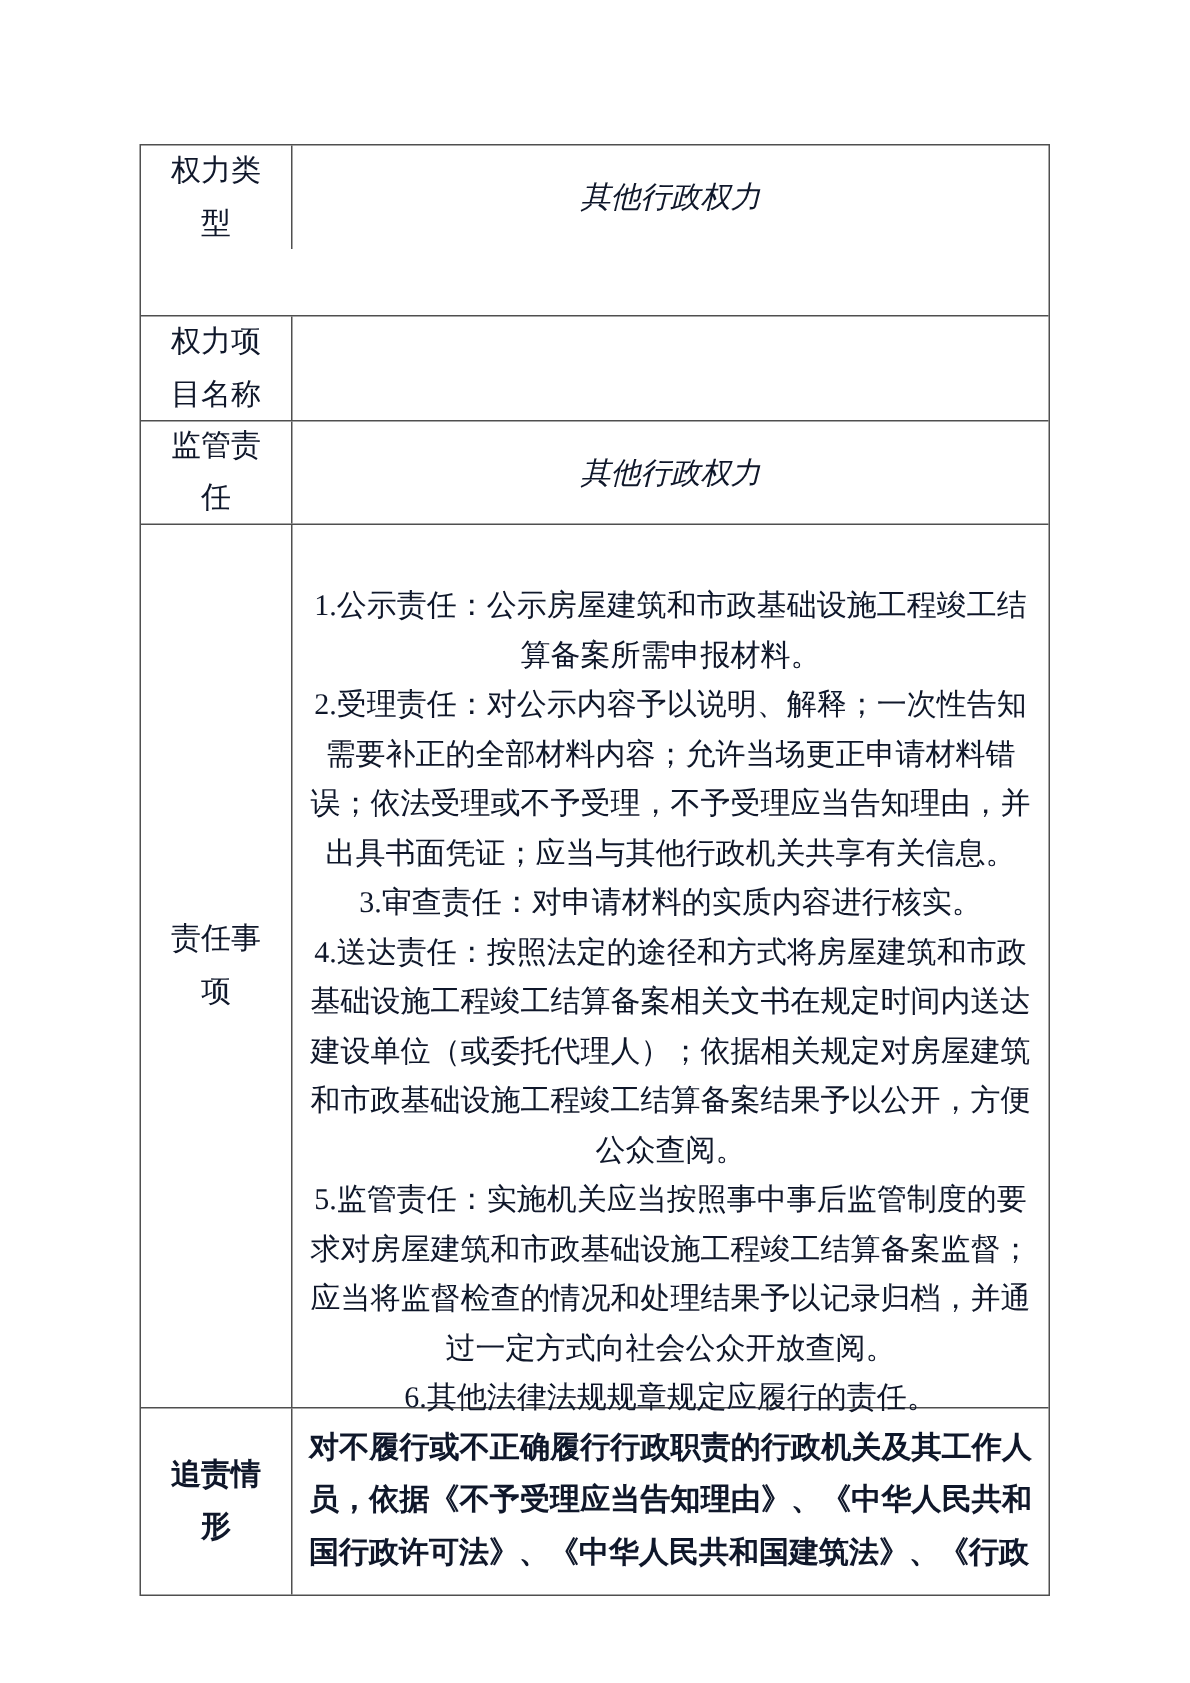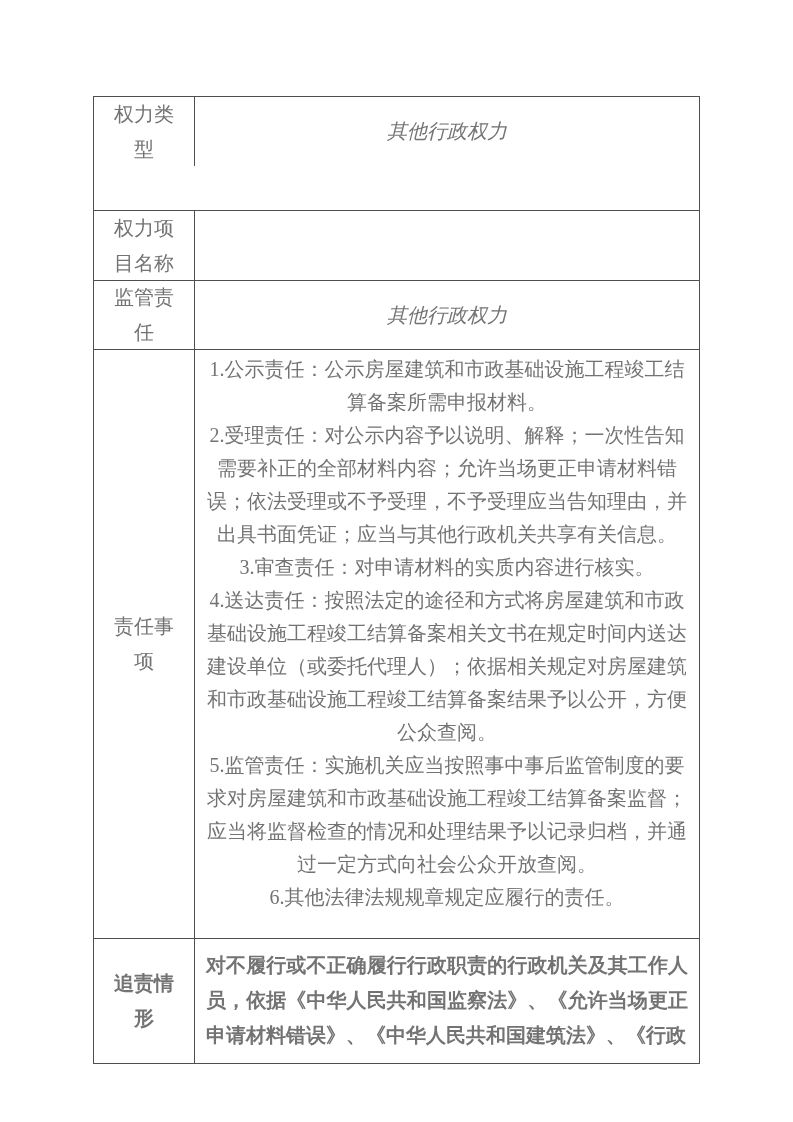--- a/index.html
+++ b/index.html
@@ -6,21 +6,21 @@
     margin: 0;
     padding: 0;
     background: #ffffff;
   }
   .page {
     position: relative;
     width: 793px;
     height: 1122px;
     background: #ffffff;
     font-family: "Liberation Serif", "DejaVu Serif", serif;
-    color: #737373;
+    color: #0f172a;
     overflow: hidden;
   }
   .doc-table {
     position: absolute;
     left: 93px;
     top: 96px;
     width: 607px;
     border: 1px solid #4f4f4f;
     box-sizing: border-box;
   }
@@ -61,20 +61,21 @@
     font-style: italic;
   }
   .row-1 { height: 69px; }
   .row-2 { height: 70px; margin-top: 44px; }
   .row-3 { height: 69px; }
   .row-4 { height: 589px; }
   .row-5 { height: 125px; font-weight: bold; }
   .items-cell {
     padding: 3px 11px 0 11px;
     font-size: 20px;
+    margin-top: 35px;
   }
   .items-cell p {
     margin: 0;
     line-height: 33px;
     text-align: center;
     word-break: break-all;
   }
   .justify-cell {
     padding: 9px 11px 0 11px;
     font-size: 20px;
@@ -110,17 +111,17 @@
         <p>2.受理责任：对公示内容予以说明、解释；一次性告知需要补正的全部材料内容；允许当场更正申请材料错误；依法受理或不予受理，不予受理应当告知理由，并出具书面凭证；应当与其他行政机关共享有关信息。</p>
         <p>3.审查责任：对申请材料的实质内容进行核实。</p>
         <p>4.送达责任：按照法定的途径和方式将房屋建筑和市政基础设施工程竣工结算备案相关文书在规定时间内送达建设单位（或委托代理人）；依据相关规定对房屋建筑和市政基础设施工程竣工结算备案结果予以公开，方便公众查阅。</p>
         <p>5.监管责任：实施机关应当按照事中事后监管制度的要求对房屋建筑和市政基础设施工程竣工结算备案监督；应当将监督检查的情况和处理结果予以记录归档，并通过一定方式向社会公众开放查阅。</p>
         <p>6.其他法律法规规章规定应履行的责任。</p>
       </div>
     </div>
 
     <div class="row row-5">
       <div class="cell label-cell">追责情形</div>
-      <div class="cell content-cell justify-cell">对不履行或不正确履行行政职责的行政机关及其工作人员，依据《中华人民共和国监察法》、《允许当场更正申请材料错误》、《中华人民共和国建筑法》、《行政</div>
+      <div class="cell content-cell justify-cell">对不履行或不正确履行行政职责的行政机关及其工作人员，依据《不予受理应当告知理由》、《中华人民共和国行政许可法》、《中华人民共和国建筑法》、《行政</div>
     </div>
 
   </div>
 </div>
 
 </body></html>

